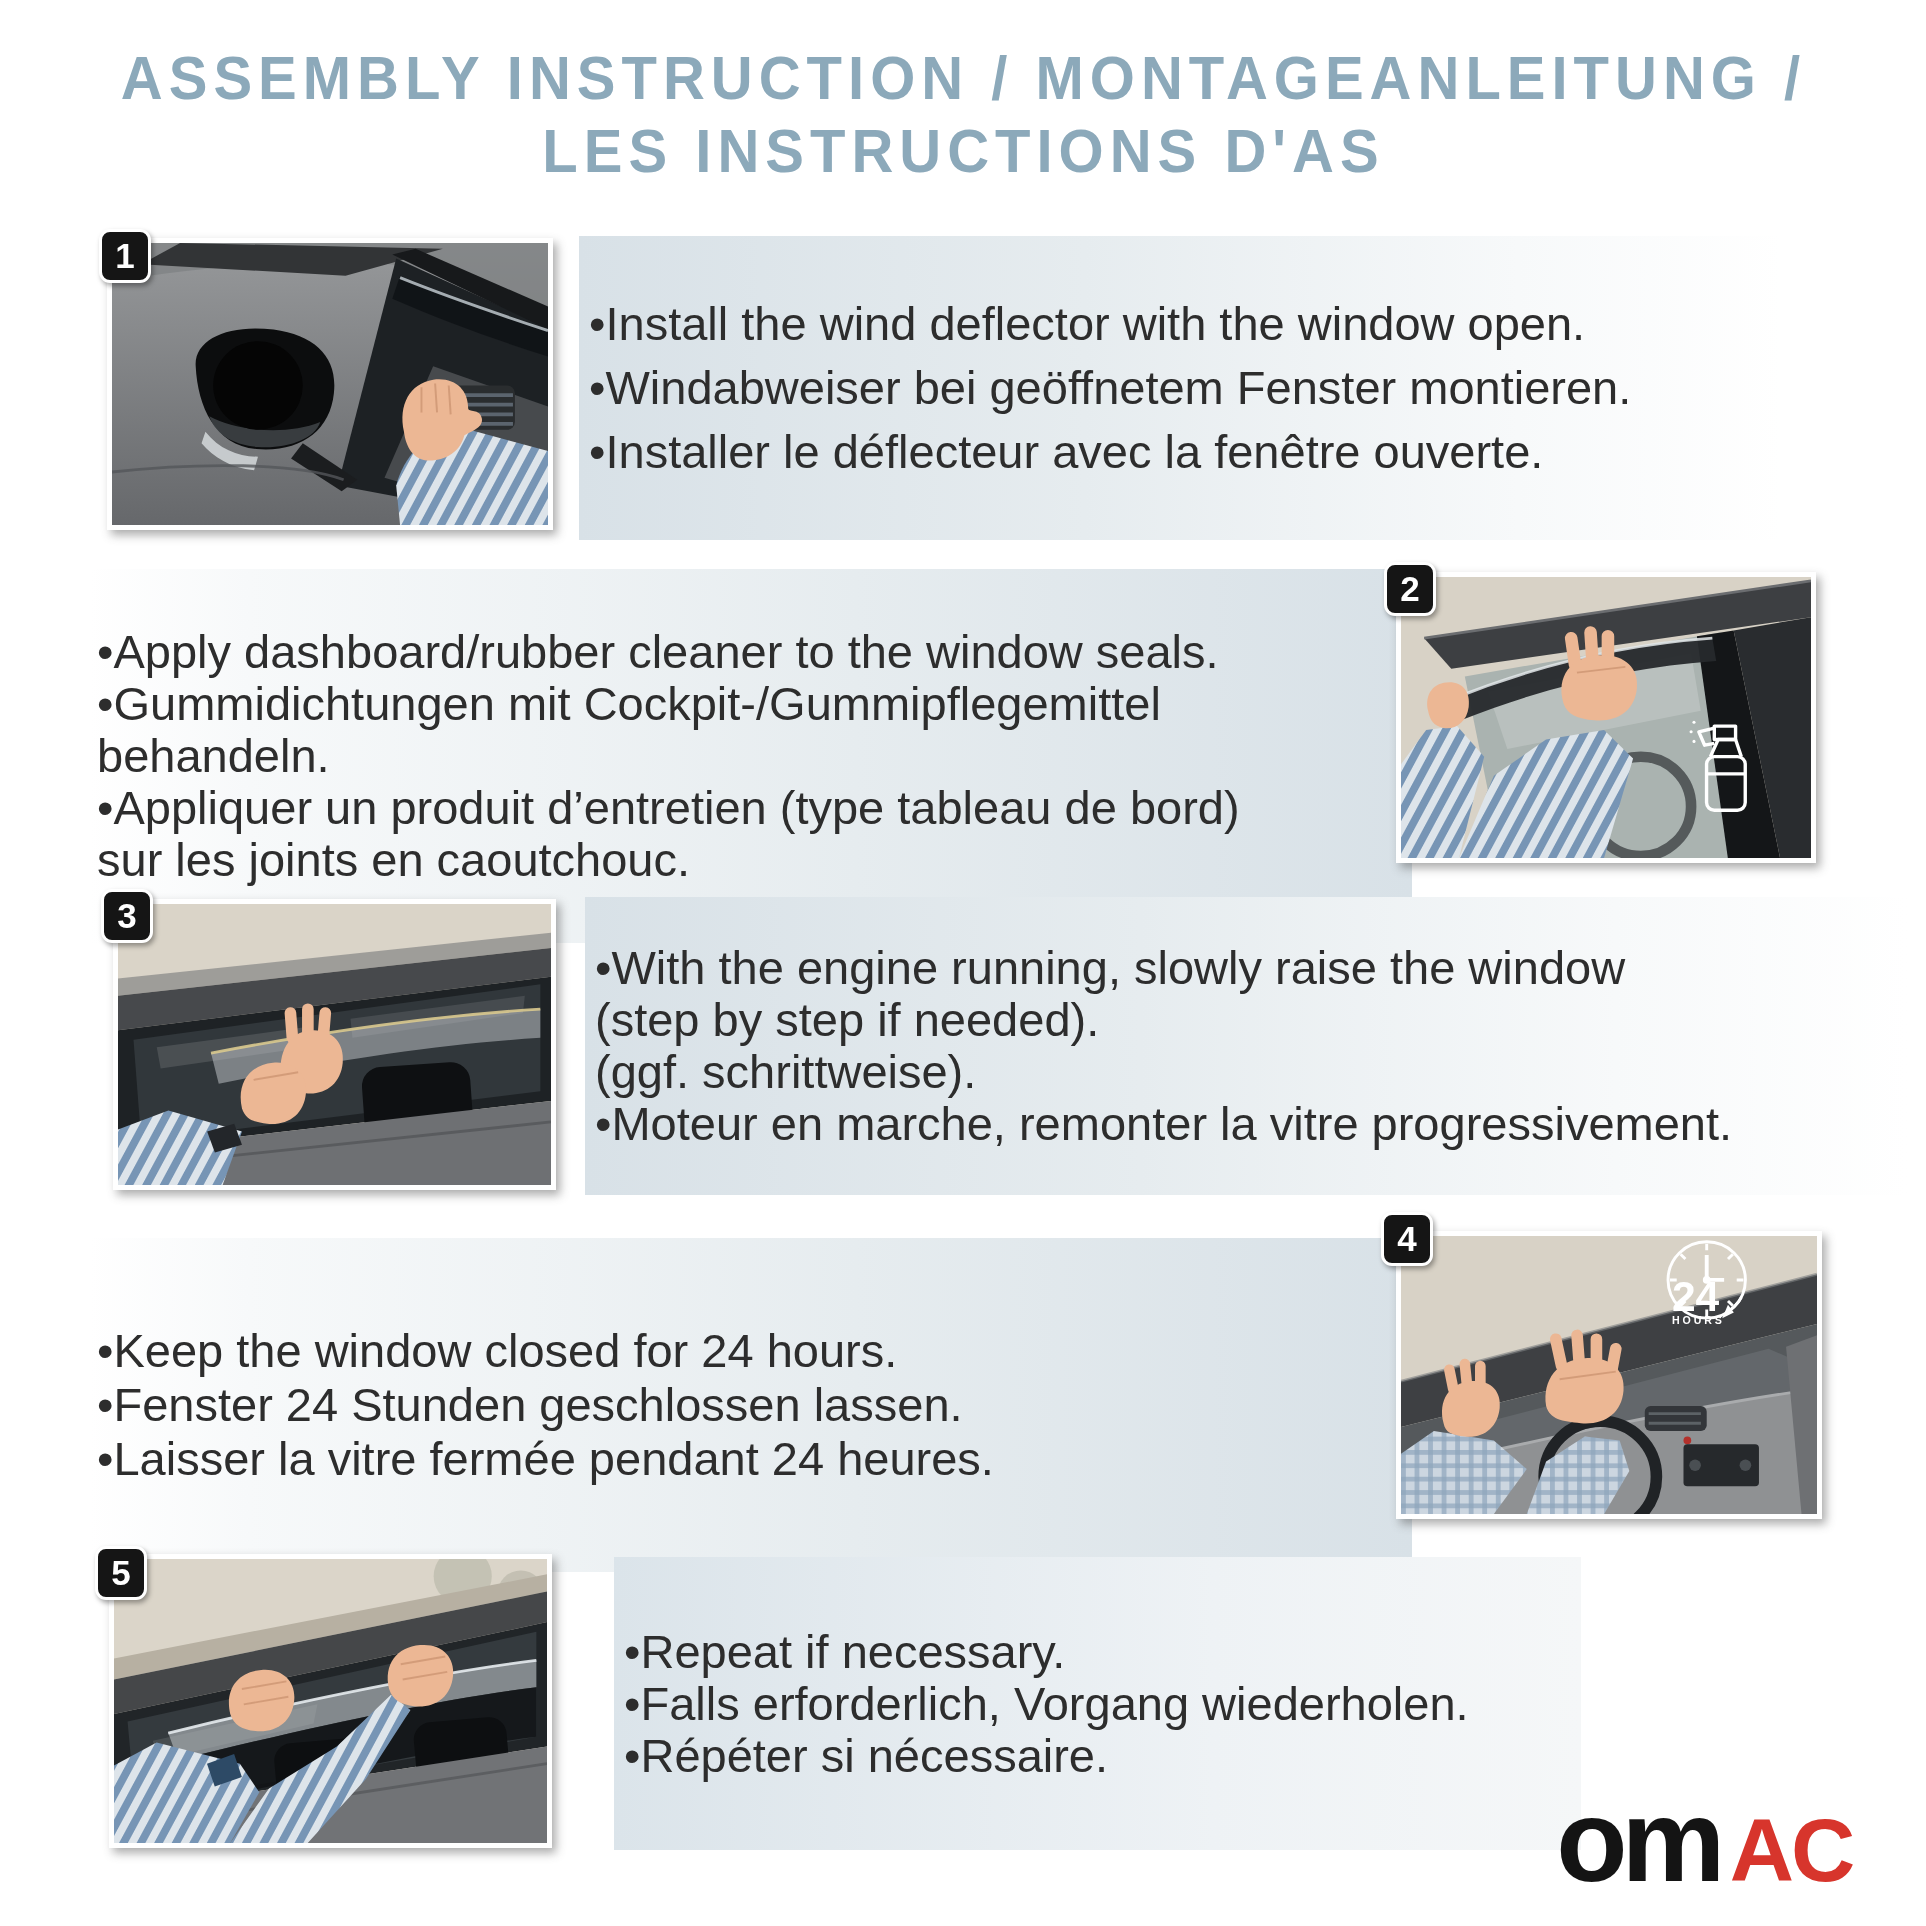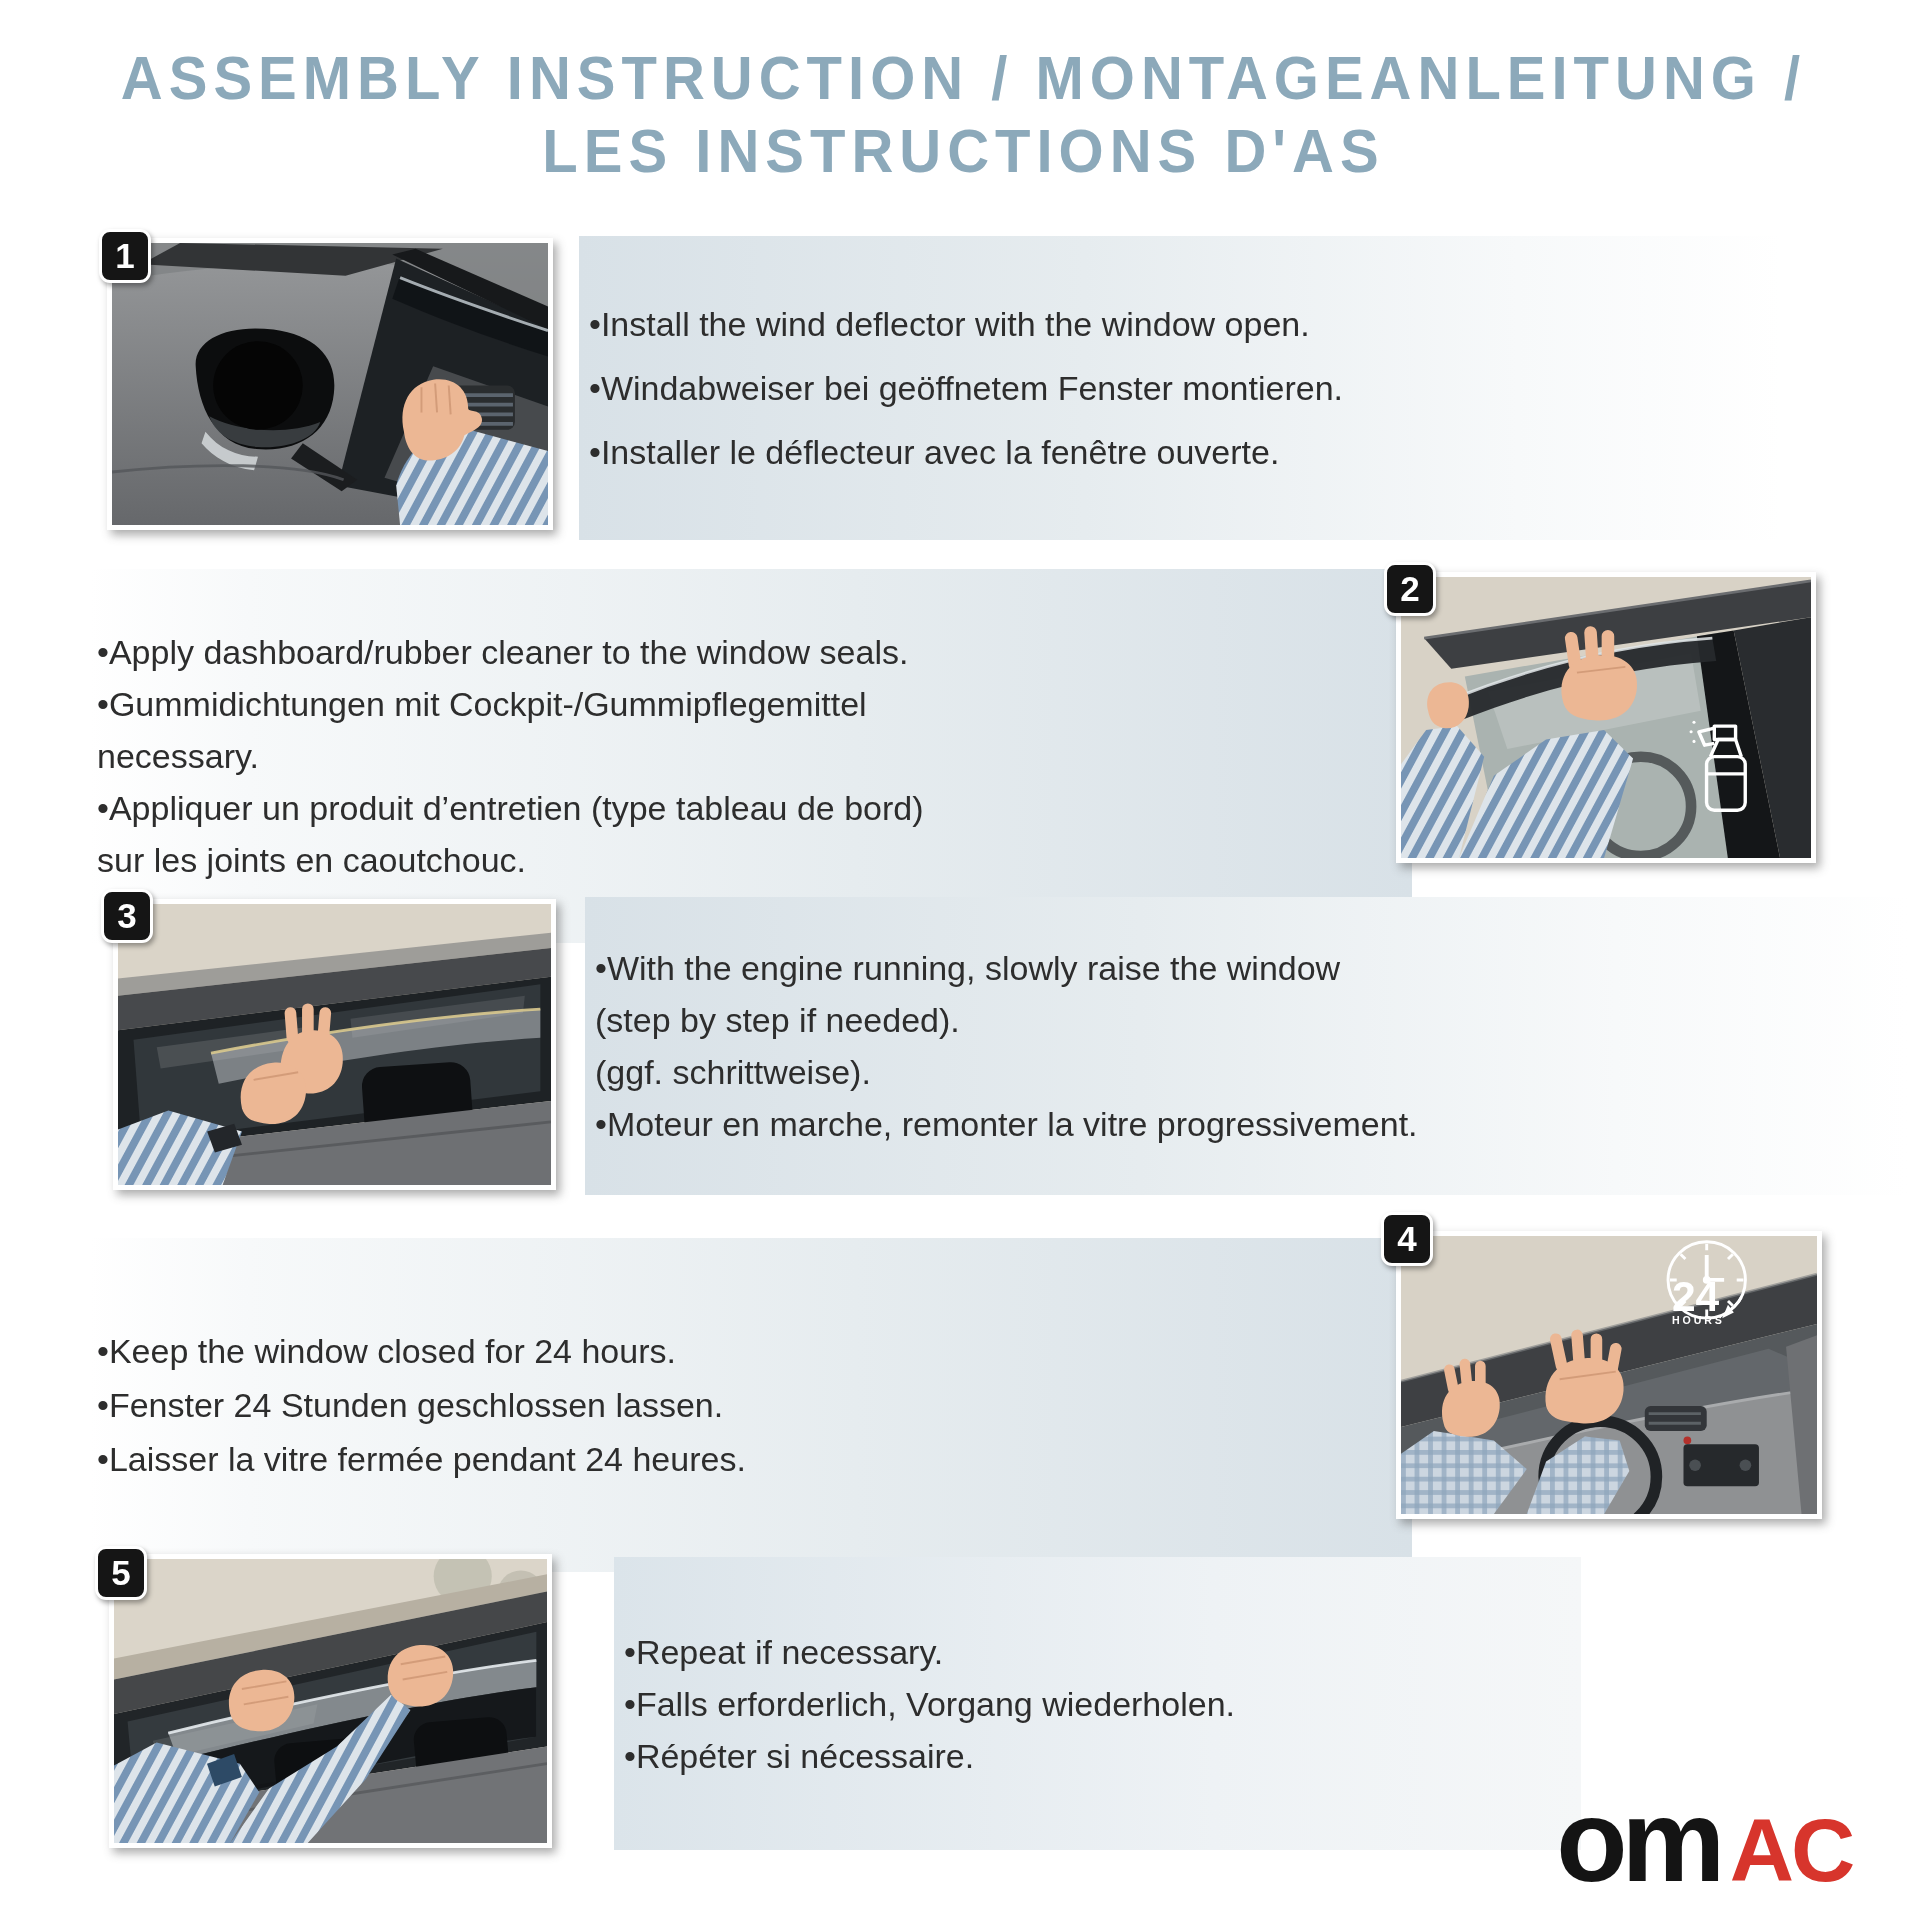--- a/index.html
+++ b/index.html
@@ -9,21 +9,21 @@
 
   
   .title-line{position:absolute;left:0;width:100%;text-align:center;
     color:#8ca9ba;font-weight:bold;font-size:58px;letter-spacing:6px;
     transform:scaleY(1.06);white-space:nowrap;}
   #title1{top:44px;}
   #title2{top:117px;}
 
   
   .box{position:absolute;display:flex;flex-direction:column;justify-content:center;
-    color:#2d2d2d;font-size:34px;}
+    color:#2d2d2d;font-size:47px;}
   .box .line{white-space:nowrap;}
   .g-right{background:linear-gradient(90deg,#d8e1e7 0%,#e6ecef 42%,#f7f9fa 78%,#ffffff 100%);}
   .g-left{background:linear-gradient(270deg,#d8e1e7 0%,#e6ecef 42%,#f7f9fa 88%,#ffffff 100%);}
   .g-right-soft{background:linear-gradient(90deg,#dbe4ea 0%,#eef2f5 62%,#f5f7f8 100%);margin-left:37px;}
   .lh65 .line{line-height:64px;}
   .lh55 .line{line-height:54px;}
   .lh53 .line{line-height:52px;}
   .pl10{padding-left:10px;}
   .pl8{padding-left:8px;}
 
@@ -91,21 +91,21 @@
   </div>
   <div class="box g-right lh65 pl10" style="left:579px;top:236px;width:1193px;height:304px;">
     <div class="line">•Install the wind deflector with the window open.</div>
     <div class="line">•Windabweiser bei geöffnetem Fenster montieren.</div>
     <div class="line">•Installer le déflecteur avec la fenêtre ouverte.</div>
   </div>
 
   <div class="box g-left lh53 pl8" style="left:89px;top:569px;width:1315px;height:374px;">
     <div class="line">•Apply dashboard/rubber cleaner to the window seals.</div>
     <div class="line">•Gummidichtungen mit Cockpit-/Gummipflegemittel</div>
-    <div class="line">necessary.</div>
+    <div class="line">behandeln.</div>
     <div class="line">•Appliquer un produit d’entretien (type tableau de bord)</div>
     <div class="line">sur les joints en caoutchouc.</div>
   </div>
   <div class="badge" style="left:1384px;top:562px;">2</div>
   <div class="photo" style="left:1396px;top:572px;width:420px;height:291px;">
     <svg viewBox="0 0 424 294" preserveAspectRatio="none">
       <defs>
         <pattern id="st2" width="16" height="16" patternUnits="userSpaceOnUse" patternTransform="rotate(28)">
           <rect width="16" height="16" fill="#dde4ea"></rect>
           <rect width="8" height="16" fill="#7795b5"></rect>

